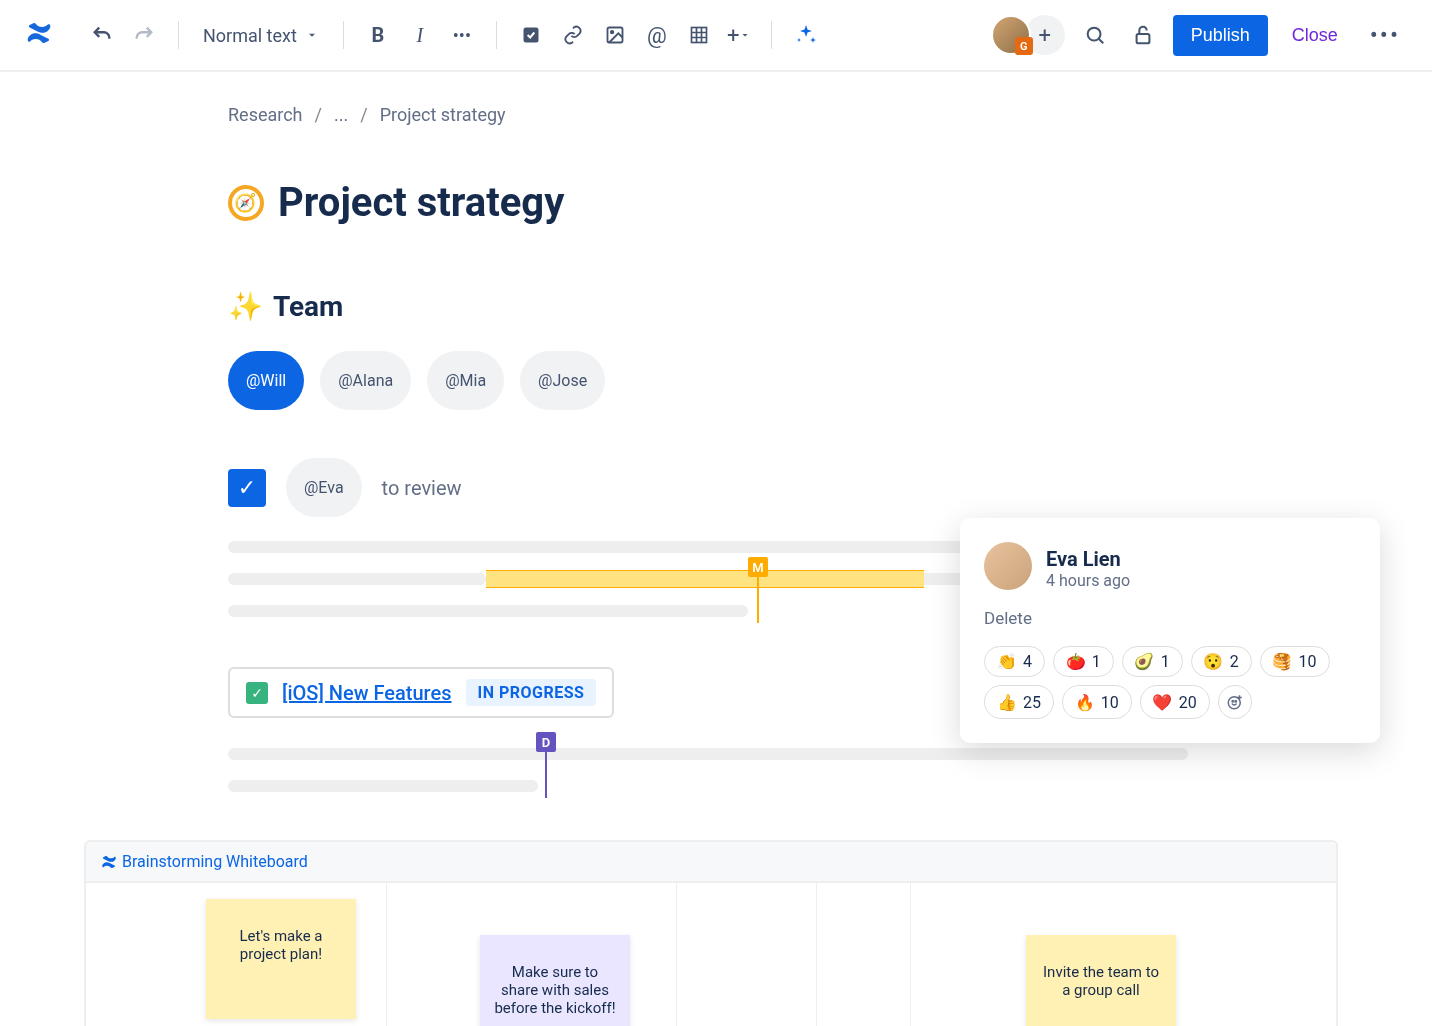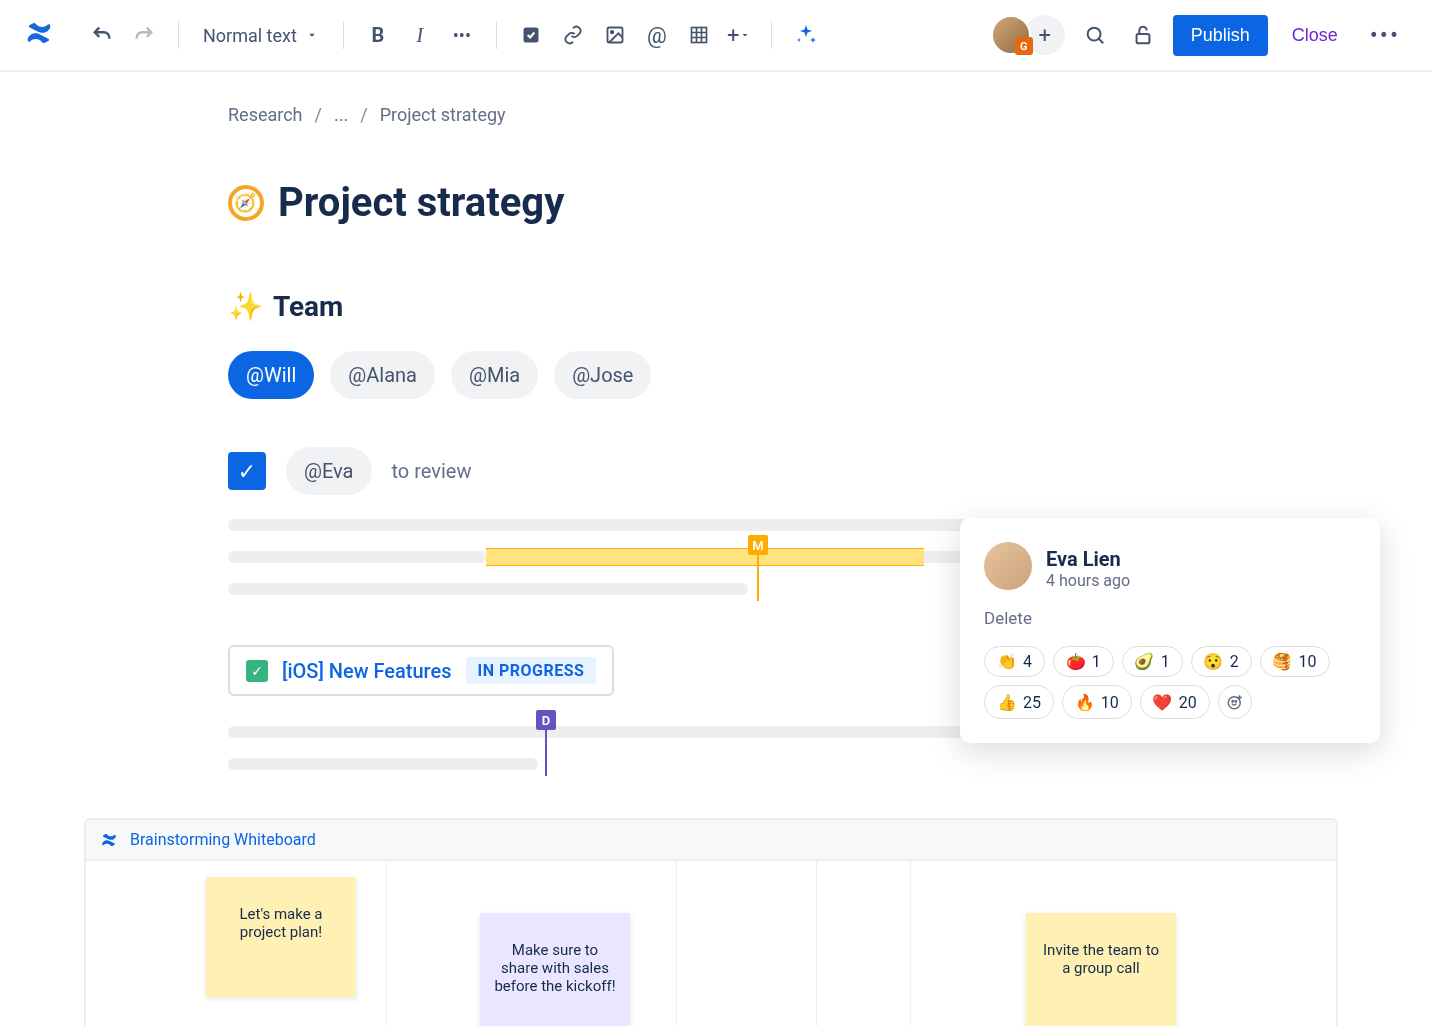--- a/index.html
+++ b/index.html
@@ -26,50 +26,50 @@
 .breadcrumb span { cursor: pointer; }
 .bc-sep { color: #888; }
 
 .page-title-row { margin: 54px 0 0 228px; display: flex; align-items: center; gap: 14px; }
 .title-icon { width: 36px; height: 36px; border-radius: 50%; border: 4px solid #F5A623; background: #fff; display: flex; align-items: center; justify-content: center; font-size: 18px; color: #0C66E4; }
 .page-title { font-size: 40px; font-weight: 700; color: #172B4D; }
 
 .section { margin: 64px 0 0 228px; }
 .section-h { font-size: 28px; font-weight: 700; display: flex; align-items: center; gap: 10px; }
 .mentions { margin-top: 28px; display: flex; gap: 16px; }
-.mention { background: #F1F2F4; color: #44546F; padding: 12px 18px; border-radius: 999px; font-size: 20px; cursor: pointer; }
+.mention { background: #F1F2F4; color: #44546F; padding: 20px 18px; border-radius: 999px; font-size: 16px; cursor: pointer; }
 .mention.active { background: #0C66E4; color: #fff; }
 
 .task-row { margin: 48px 0 0 228px; display: flex; align-items: center; gap: 20px; }
 .checkbox { width: 38px; height: 38px; background: #0C66E4; border-radius: 4px; display: flex; align-items: center; justify-content: center; color: #fff; font-size: 22px; cursor: pointer; }
 .muted-text { color: #626F86; font-size: 20px; }
 
 .placeholder-lines { margin: 24px 0 0 228px; width: 960px; }
 .ph-line { height: 12px; background: #eee; border-radius: 6px; margin-bottom: 20px; }
 .ph-highlight { position: relative; height: 12px; margin-bottom: 20px; }
 .ph-highlight .grey-left { position:absolute; left:0; width: 258px; height:12px; background:#eee; border-radius:6px; }
 .ph-highlight .yellow-mid { position:absolute; left:258px; width:438px; height:18px; top:-3px; background:#FFE380; border-top:1px solid #FFAB00; border-bottom:1px solid #FFAB00; }
 .ph-highlight .grey-right-end { position:absolute; left:696px; width:240px; height:12px; background:#eee; border-radius: 0 6px 6px 0; }
 .cursor-m { position:absolute; left:520px; top:-16px; width:20px; height:20px; background:#FFAB00; color:#fff; font-size:13px; font-weight:600; display:flex; align-items:center; justify-content:center; border-radius:2px; }
 .cursor-m::after { content:''; position:absolute; top:20px; left:9px; width:2px; height:46px; background:#FFAB00; }
 .ph-line-short { width:520px; }
 
 .jira-card { margin: 30px 0 0 228px; display: inline-flex; align-items: center; gap: 14px; border: 2px solid #ddd; border-radius: 6px; padding: 10px 16px; }
 .jira-check { width: 22px; height: 22px; background: #36B37E; border-radius: 3px; display:flex; align-items:center; justify-content:center; color:#fff; font-size:14px; }
-.jira-title { color: #0C66E4; font-size: 20px; font-weight: 500; }
+.jira-title { color: #0C66E4; font-size: 20px; font-weight: 500; text-decoration: underline; }
 .jira-status { background: #E9F2FF; color: #0C66E4; font-size: 16px; font-weight: 700; padding: 4px 12px; border-radius: 4px; letter-spacing: 0.5px; }
 
 .cursor-d-wrap { position: relative; margin: 30px 0 0 228px; width:960px; height:12px; background:#eee; border-radius:6px; }
 .cursor-d { position:absolute; left:308px; top:-16px; width:20px; height:20px; background:#6554C0; color:#fff; font-size:13px; font-weight:600; display:flex; align-items:center; justify-content:center; border-radius:2px; }
 .cursor-d::after { content:''; position:absolute; top:20px; left:9px; width:2px; height:46px; background:#6554C0; }
 .ph-after-d { margin: 20px 0 0 228px; width:310px; height:12px; background:#eee; border-radius:6px; }
 
 
 .whiteboard { margin: 48px 0 0 84px; border: 2px solid #eee; border-radius: 6px 6px 0 0; width: 1254px; overflow: hidden; }
-.wb-header { display:flex; align-items:center; gap:12px; padding: 10px 14px; background: #F7F8F9; border-bottom: 2px solid #eee; color:#0C66E4; font-size:16px; }
+.wb-header { display:flex; align-items:center; gap:4px; padding: 10px 14px; background: #F7F8F9; border-bottom: 2px solid #eee; color:#0C66E4; font-size:16px; }
 .wb-body { height: 220px; position: relative; background: #fff; }
 .wb-grid-v { position:absolute; top:0; bottom:0; width:1px; background:#eee; }
 .sticky { position:absolute; width:150px; min-height:120px; padding: 28px 14px; font-size:15px; text-align:center; box-shadow: 0 2px 6px rgba(0,0,0,0.1); }
 .sticky.yellow { background:#FFF0B3; }
 .sticky.purple { background:#EAE6FF; }
 .sticky.teal { background:#B3F5D8; }
 
 
 .comment { position:absolute; top:518px; left:960px; width:420px; background:#fff; border-radius:10px; box-shadow: 0 8px 32px rgba(0,0,0,0.15); padding: 24px; }
 .comment-head { display:flex; gap:14px; align-items:flex-end; }

